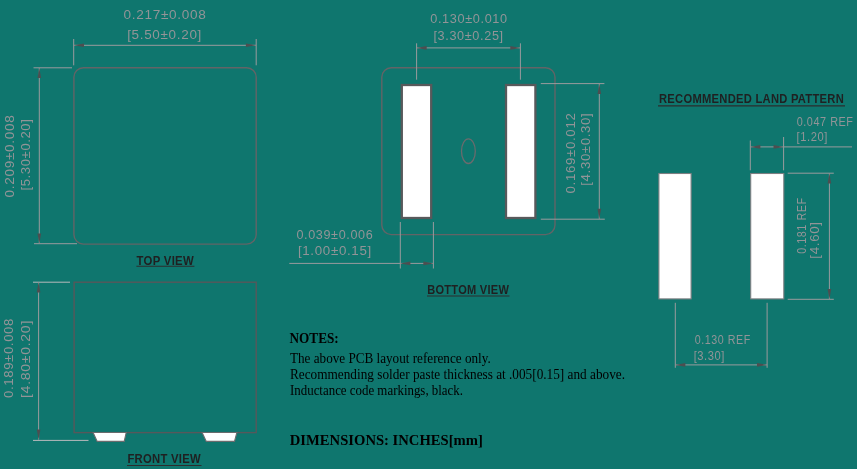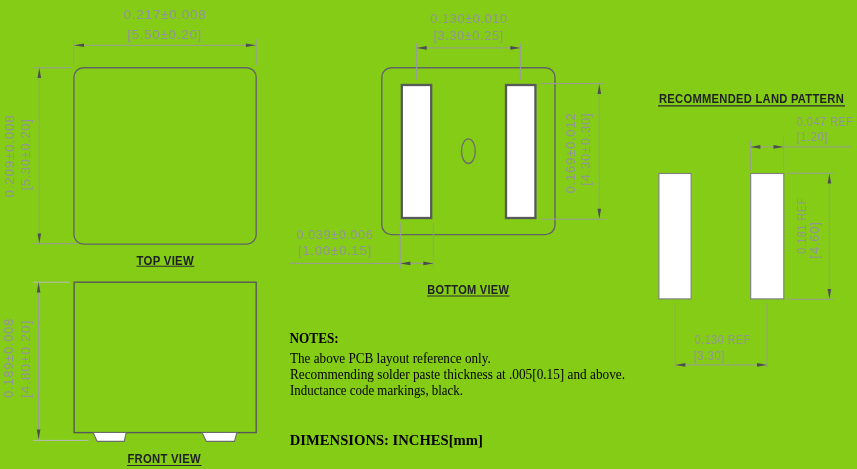--- a/index.html
+++ b/index.html
@@ -1,16 +1,16 @@
 <!DOCTYPE html>
 <html><head>
 <meta charset="utf-8">
 <style>
   html,body{margin:0;padding:0;background:#ffffff;}
-  .wrap{position:relative;width:857px;height:469px;background:#84cc16;overflow:hidden;}
+  .wrap{position:relative;width:857px;height:469px;background:#0f766e;overflow:hidden;}
   svg{position:absolute;left:0;top:0;}
   text{font-family:"Liberation Sans",sans-serif;}
   .dim{fill:#929497;font-size:12px;letter-spacing:0.6px;}
   .lbl{fill:#1f2021;font-size:12.2px;font-weight:bold;letter-spacing:0.3px;}
   .ser{font-family:"Liberation Serif",serif;fill:#000;}
 </style>
 </head>
 <body>
 <div class="wrap">
 <svg width="857" height="469" viewBox="0 0 857 469">

